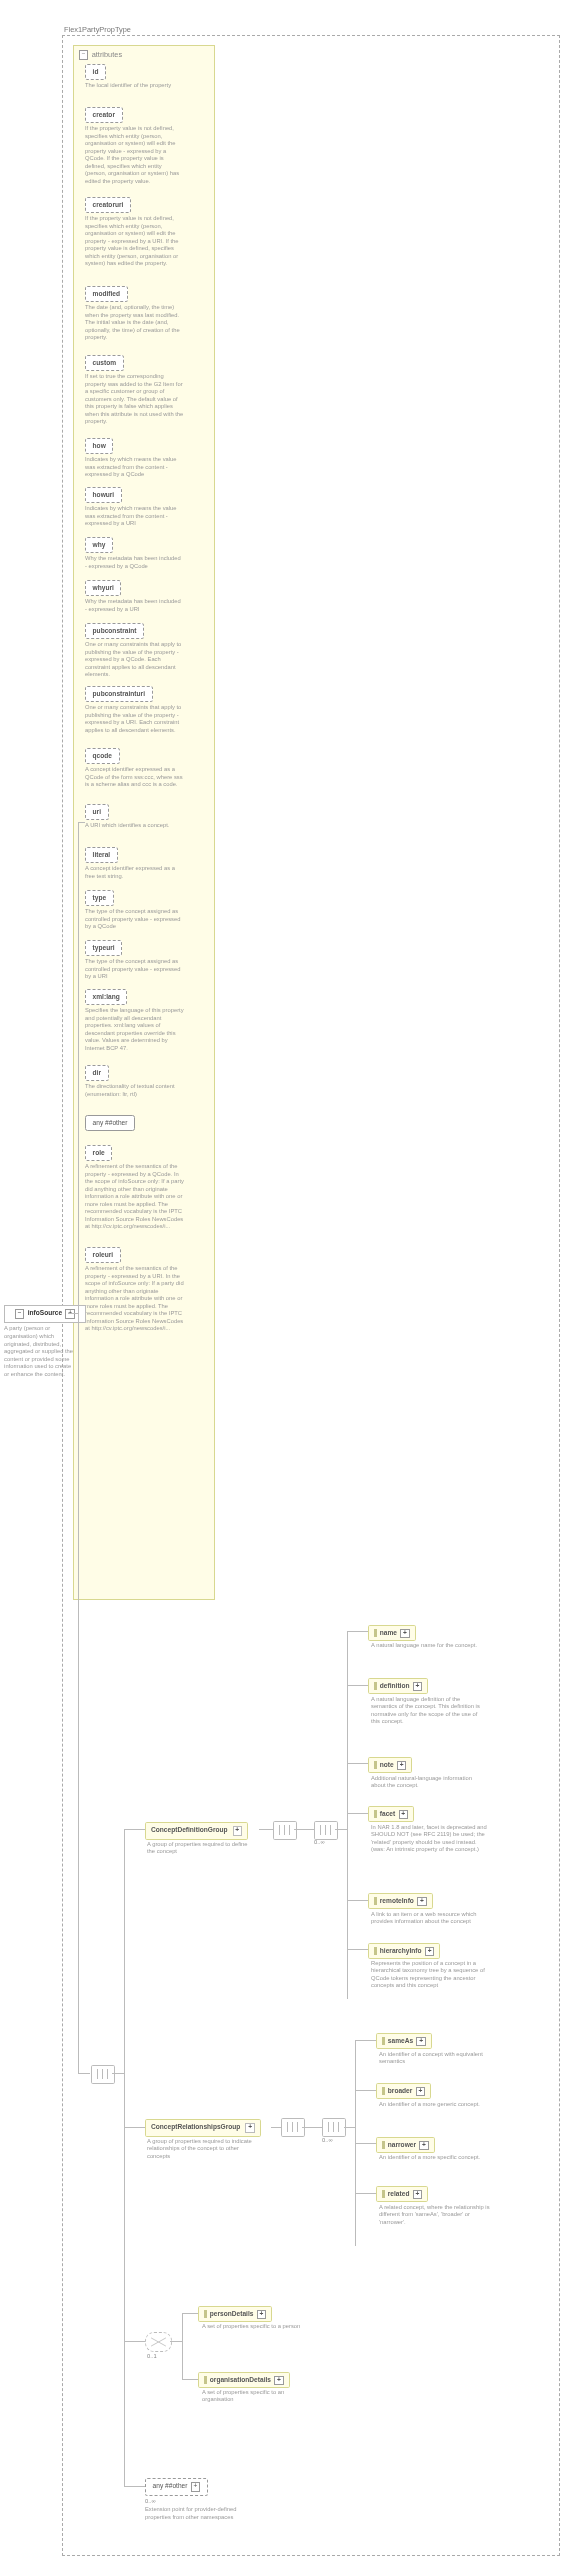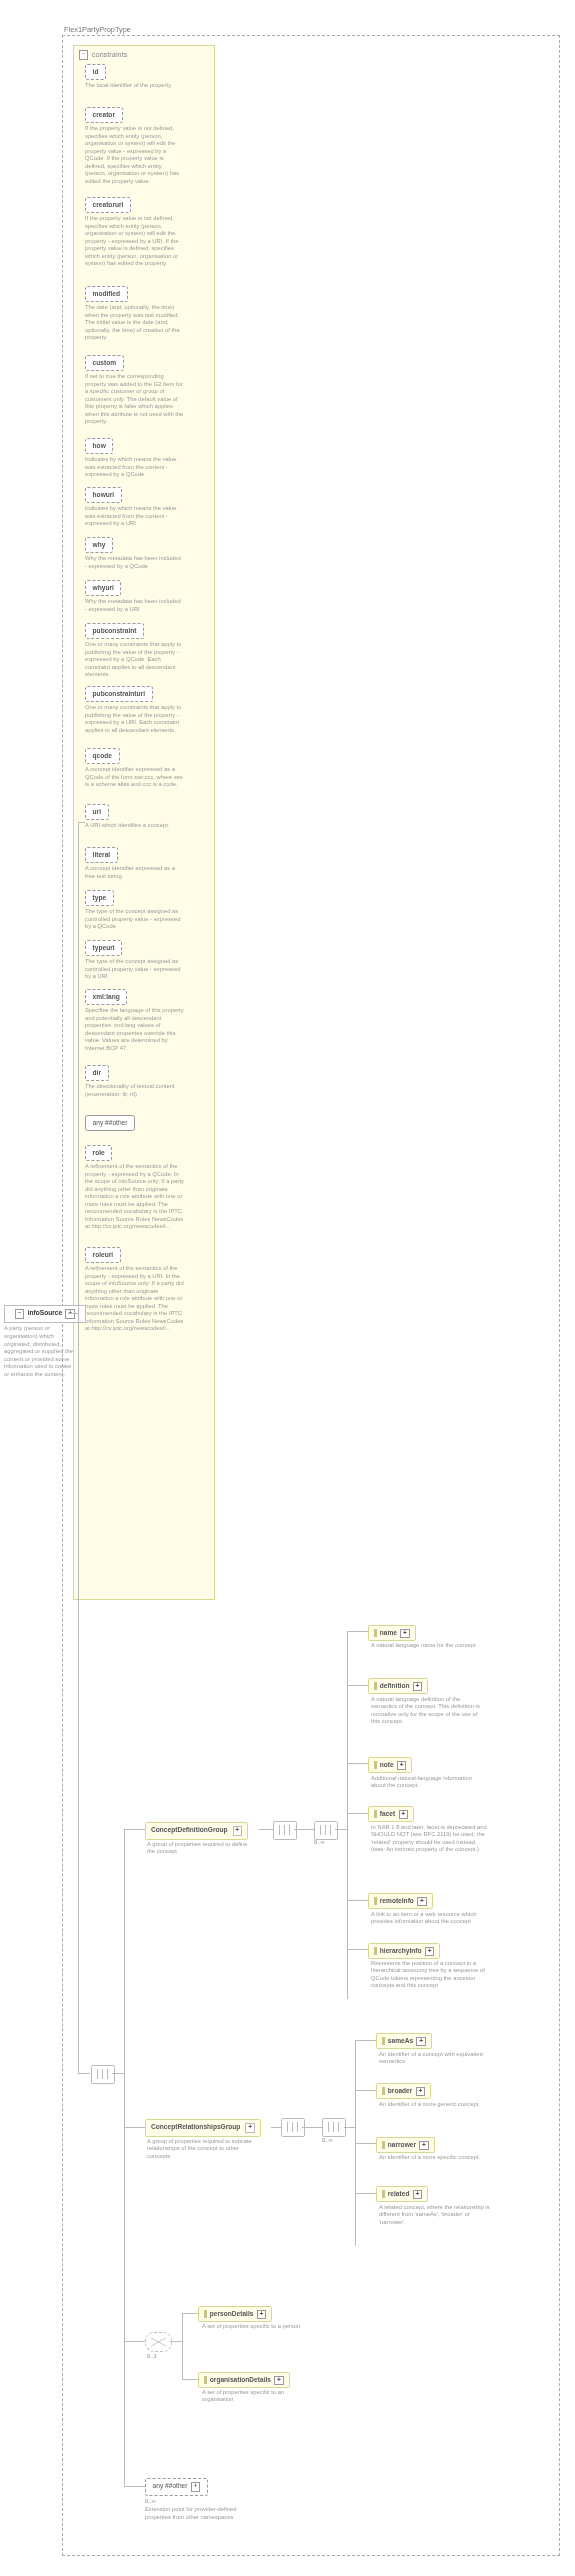--- a/index.html
+++ b/index.html
@@ -28,21 +28,21 @@
 svg{position:absolute;pointer-events:none}
 </style>
 </head>
 <body>
 
 <div class="canvas">
   <div class="label" style="left:64px;top:25px">Flex1PartyPropType</div>
   <div class="frame" style="left:62px;top:35px;width:496px;height:2519px"></div>
 
   <div class="frame yellow" style="left:73px;top:45px;width:140px;height:1553px"></div>
-  <div class="label" style="left:79px;top:50px;color:#888"><span class="pm" style="margin-right:3.3px;margin-left:0">−</span><span>constraints</span></div>
+  <div class="label" style="left:79px;top:50px;color:#888"><span class="pm" style="margin-right:3.3px;margin-left:0">−</span><span>attributes</span></div>
 
   <div id="attrs">
       <div class="node" style="left: 85px; top: 64px;"><div class="abox">id</div><div class="desc">The local identifier of the property</div></div>
       <div class="node" style="left: 85px; top: 107px;"><div class="abox">creator</div><div class="desc">If the property value is not defined, specifies which entity (person, organisation or system) will edit the property value - expressed by a QCode. If the property value is defined, specifies which entity (person, organisation or system) has edited the property value.</div></div>
       <div class="node" style="left: 85px; top: 197px;"><div class="abox">creatoruri</div><div class="desc">If the property value is not defined, specifies which entity (person, organisation or system) will edit the property - expressed by a URI. If the property value is defined, specifies which entity (person, organisation or system) has edited the property.</div></div>
       <div class="node" style="left: 85px; top: 286px;"><div class="abox">modified</div><div class="desc">The date (and, optionally, the time) when the property was last modified. The initial value is the date (and, optionally, the time) of creation of the property.</div></div>
       <div class="node" style="left: 85px; top: 355px;"><div class="abox">custom</div><div class="desc">If set to true the corresponding property was added to the G2 Item for a specific customer or group of customers only. The default value of this property is false which applies when this attribute is not used with the property.</div></div>
       <div class="node" style="left: 85px; top: 438px;"><div class="abox">how</div><div class="desc">Indicates by which means the value was extracted from the content - expressed by a QCode</div></div>
       <div class="node" style="left: 85px; top: 487px;"><div class="abox">howuri</div><div class="desc">Indicates by which means the value was extracted from the content - expressed by a URI</div></div>
       <div class="node" style="left: 85px; top: 537px;"><div class="abox">why</div><div class="desc">Why the metadata has been included - expressed by a QCode</div></div>

